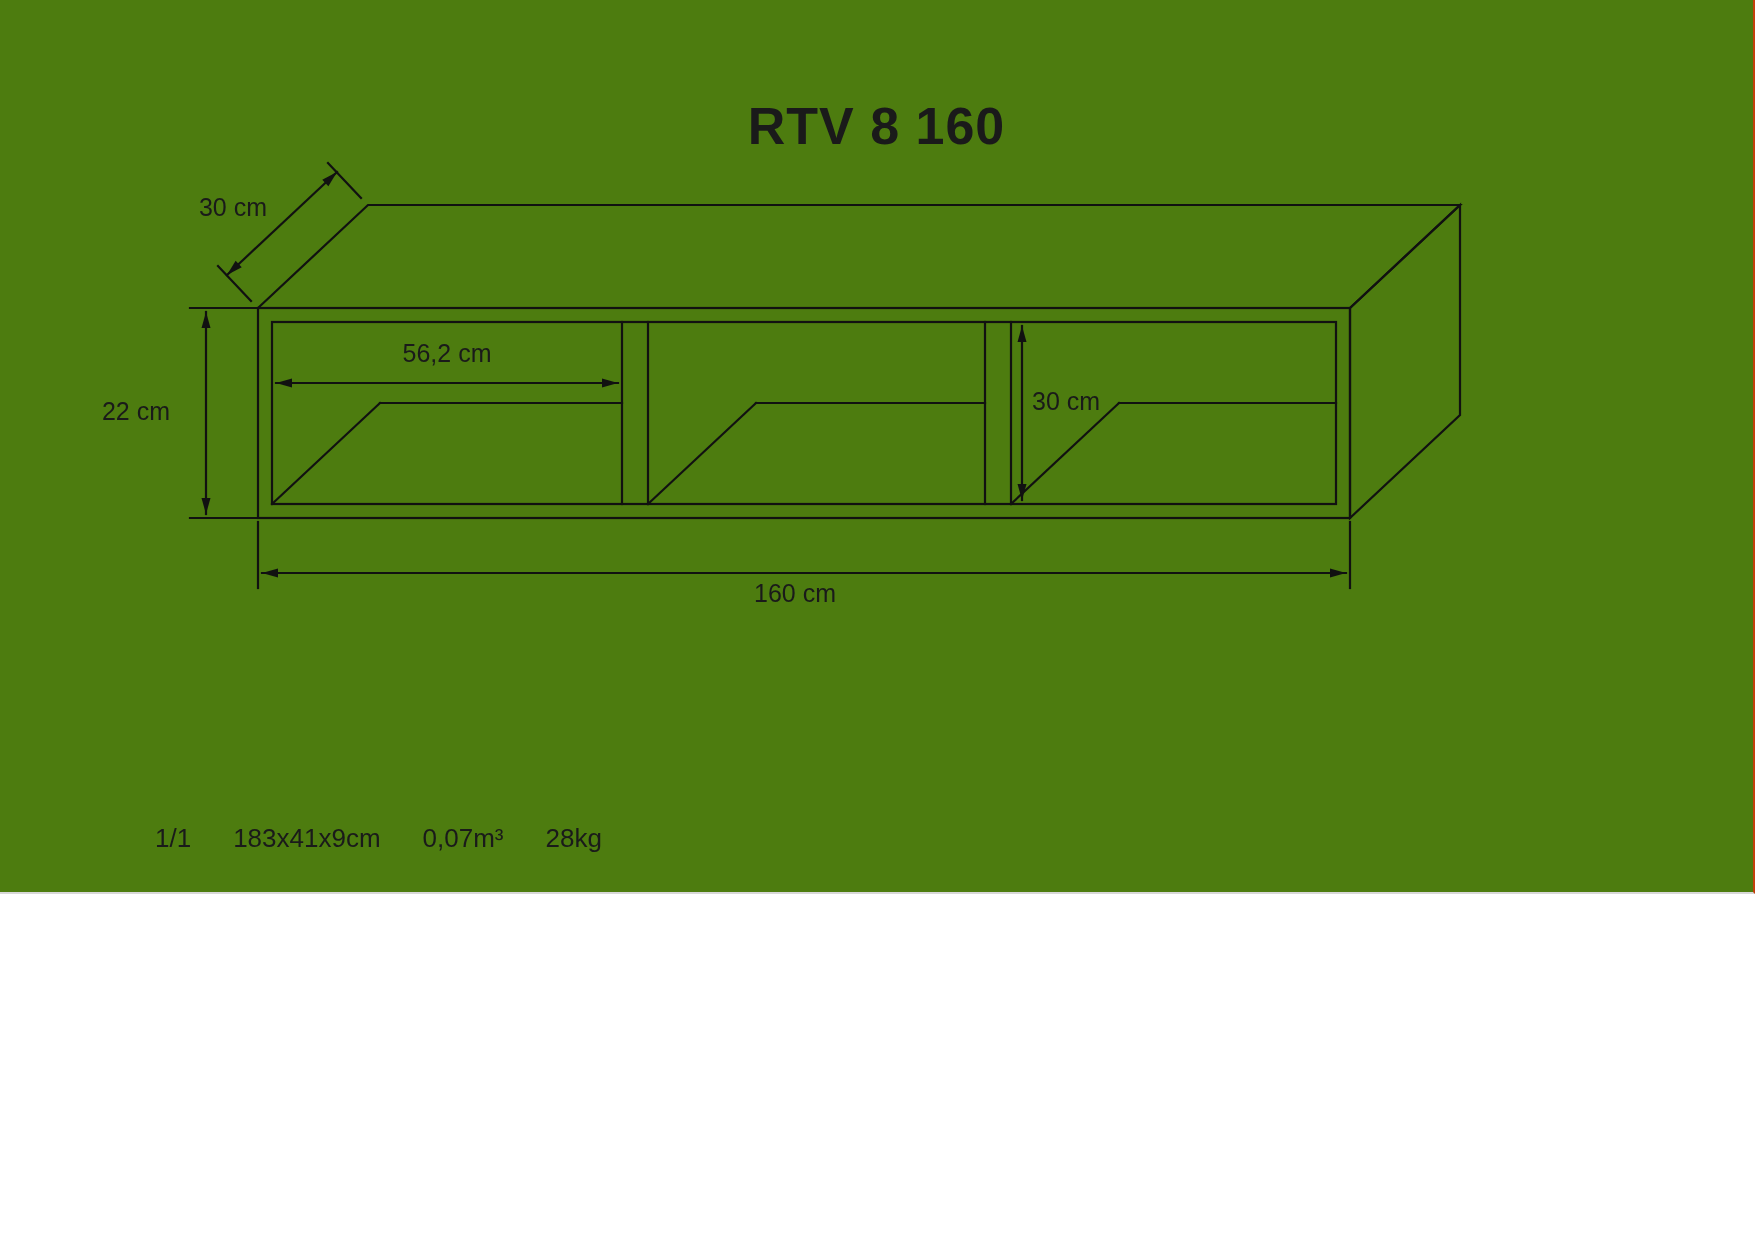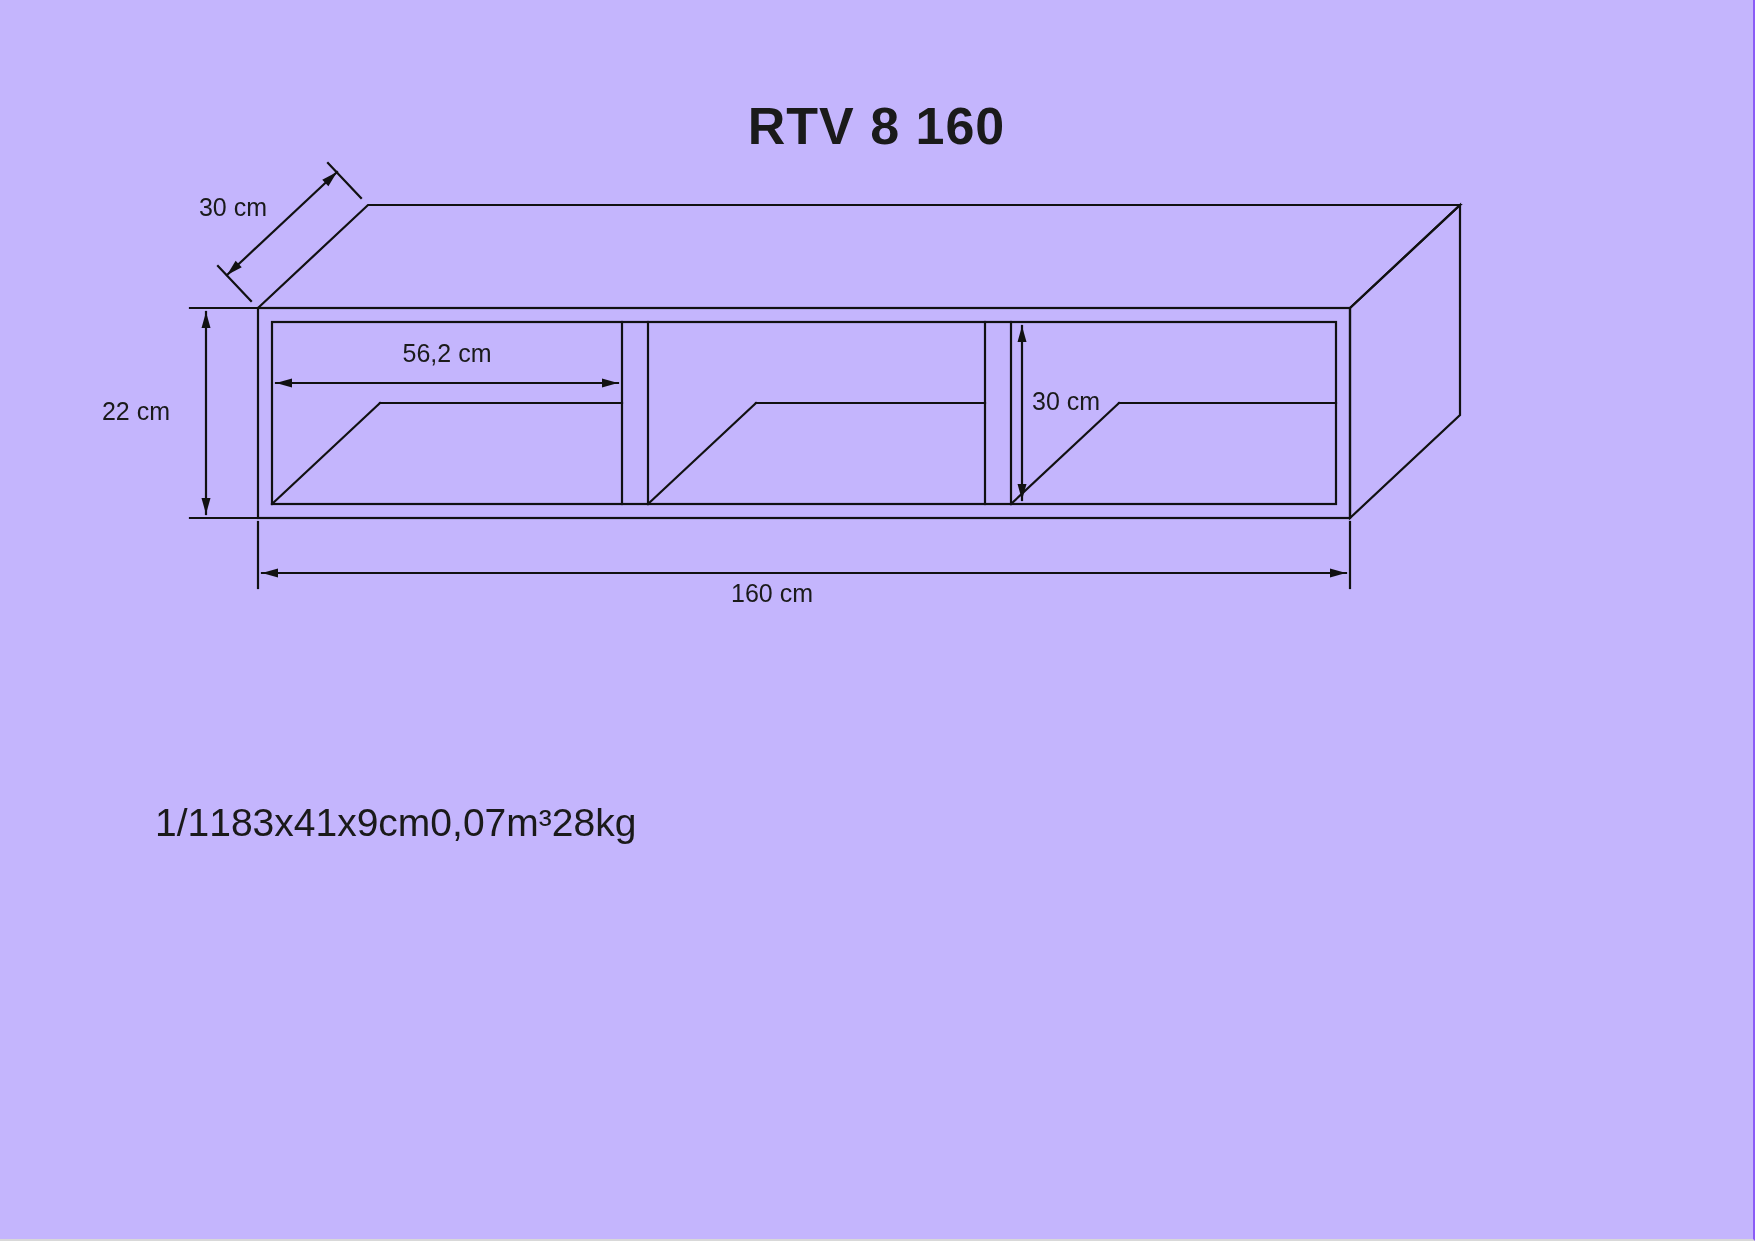--- a/index.html
+++ b/index.html
@@ -3,27 +3,27 @@
 <meta charset="utf-8">
 <style>
   html, body {
     margin: 0;
     padding: 0;
     background: #ffffff;
   }
   #page {
     position: relative;
     width: 1755px;
-    height: 1241px;
-    background: #c4b5fd;
+    height: 894px;
+    background: #4d7c0f;
     font-family: "Liberation Sans", sans-serif;
     color: #1a1a1a;
     overflow: hidden;
     box-sizing: border-box;
-    border-right: 2px solid #8b5cf6;
+    border-right: 2px solid #c2410c;
     border-bottom: 2px solid #d8d8d8;
   }
   #drawing-svg {
     position: absolute;
     left: 0;
     top: 0;
   }
   .label {
     position: absolute;
     white-space: nowrap;
@@ -37,32 +37,33 @@
     font-weight: bold;
     letter-spacing: 1px;
   }
   .dim-label {
     font-size: 25px;
   }
   #dim-depth   { left: 168px;  top: 193px; width: 130px; text-align: center; }
   #dim-height  { left: 95px;   top: 397px; width: 82px;  text-align: center; }
   #dim-compw   { left: 377px;  top: 339px; width: 140px; text-align: center; }
   #dim-innerh  { left: 1032px; top: 387px; width: 130px; text-align: left; }
-  #dim-totalw  { left: 672px;  top: 579px; width: 200px; text-align: center; }
+  #dim-totalw  { left: 695px;  top: 579px; width: 200px; text-align: center; }
   #pkg-heading {
     left: 155px;
     top: 752px;
     font-size: 33px;
     font-weight: bold;
   }
   #pkg-row {
     left: 155px;
-    top: 801px;
-    font-size: 39px;
+    top: 823px;
+    font-size: 26px;
     display: flex;
+    gap: 42px;
   }
 </style>
 </head>
 <body>
 
 <div id="page">
 
   <svg id="drawing-svg" width="1755" height="1241" viewBox="0 0 1755 1241" fill="none" stroke="#111111" stroke-width="2.2" stroke-linecap="square">
     <defs>
       <marker id="ah" viewBox="0 0 18 12" markerWidth="18" markerHeight="12" refX="17" refY="6" orient="auto-start-reverse" markerUnits="userSpaceOnUse">

